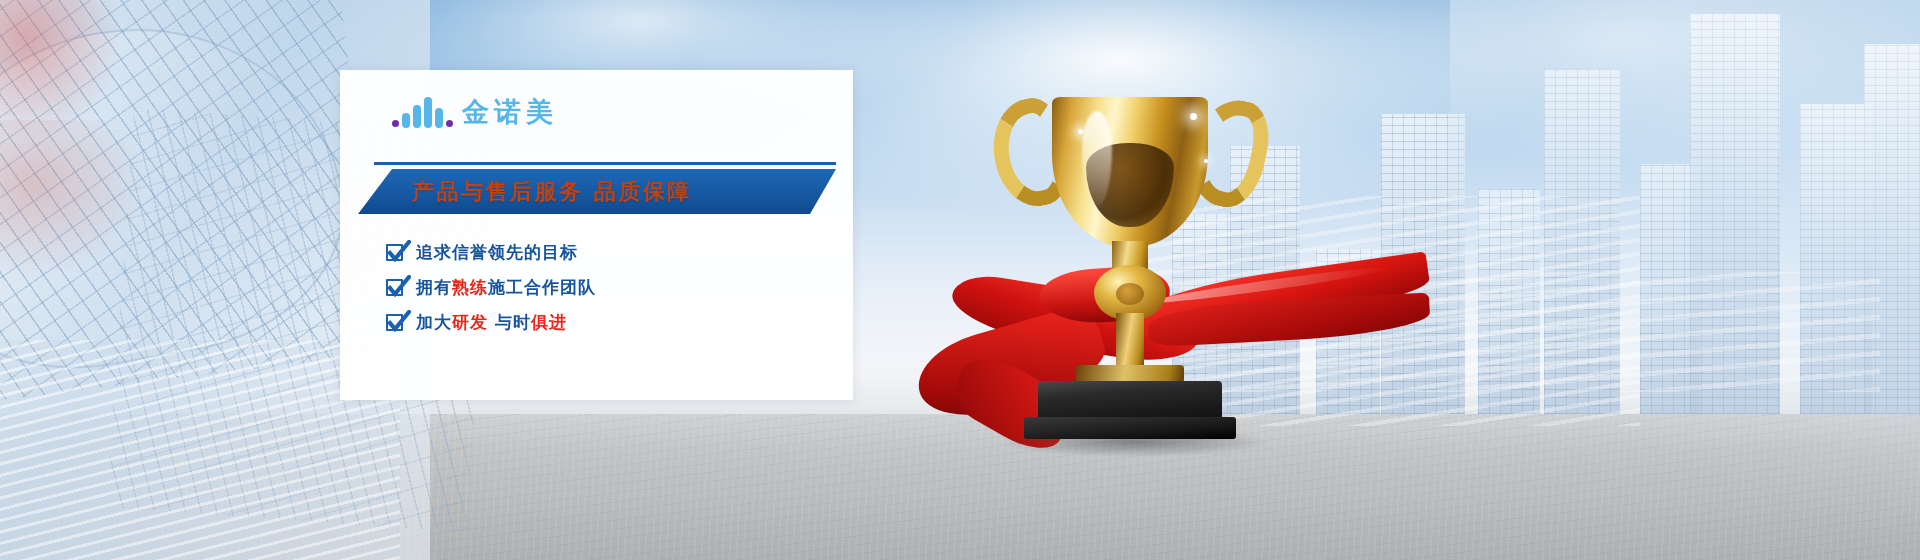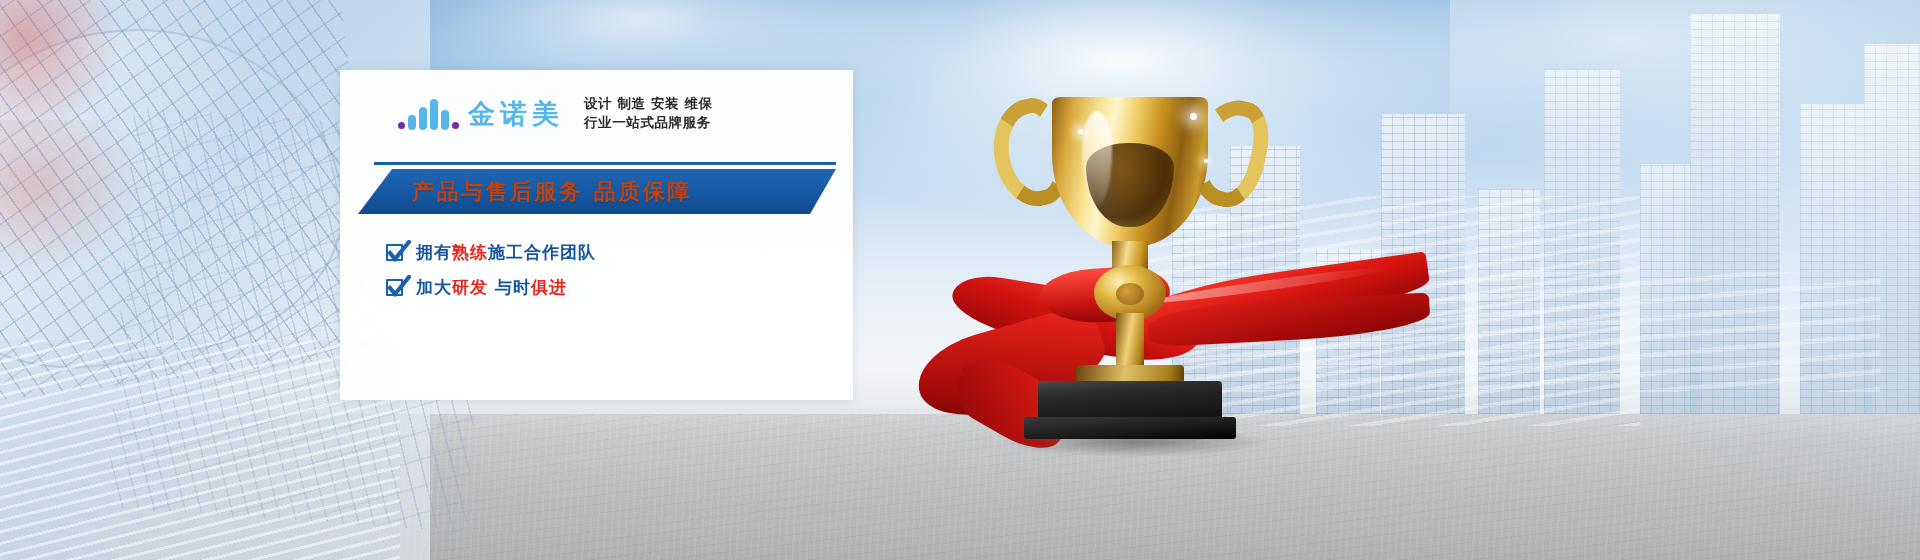--- a/index.html
+++ b/index.html
@@ -243,21 +243,21 @@
   }
 
   
   .card{
     position:absolute; left:340px; top:70px; width:513px; height:330px;
     background:rgba(255,255,255,.96);
     box-shadow:0 1px 10px rgba(60,80,110,.13);
   }
 
   
-  .logo-row{ position:absolute; left:58px; top:24px; display:flex; align-items:center; }
+  .logo-row{ position:absolute; left:52px; top:24px; display:flex; align-items:center; }
   .mark{ display:flex; align-items:flex-end; height:34px; gap:3px; }
   .mark .dot{ width:7px; height:7px; border-radius:50%; background:#6f2da8; margin-bottom:1px; }
   .mark .bar{ width:8px; border-radius:4px; background:#56b6e8; }
   .b1{ height:15px; } .b2{ height:23px; } .b3{ height:31px; } .b4{ height:20px; }
   .brand{
     margin-left:9px; font-size:27px; font-weight:700; color:#56b6e8;
     letter-spacing:5px; line-height:1;
     font-family:"DejaVu Sans","Liberation Sans",sans-serif;
   }
   .tagline{
@@ -369,34 +369,38 @@
     <div class="logo-row">
       <div class="mark">
         <span class="dot"></span>
         <span class="bar b1"></span>
         <span class="bar b2"></span>
         <span class="bar b3"></span>
         <span class="bar b4"></span>
         <span class="dot"></span>
       </div>
       <div class="brand">金诺美</div>
-      <div class="tagline">
-        <div>设计 制造 安装 维保</div>
-        <div>行业一站式品牌服务</div>
-      </div>
     </div>
 
     <div class="bar-wrap">
       <div class="bar-line"></div>
       <div class="bar-main"></div>
       <div class="bar-text">产品与售后服务  品质保障</div>
     </div>
 
     <div class="list">
 
+    <div class="li">
+          <span class="chk">
+            <svg viewBox="0 0 24 24" aria-hidden="true">
+              <path d="M3 13 L8 19 L22 2" fill="none" stroke="#1a5fb0" stroke-width="4.2" stroke-linecap="square" stroke-linejoin="miter"></path>
+            </svg>
+          </span>
+          <span class="li-txt"><span>追求信誉领先的目标</span></span>
+        </div>
         <div class="li">
           <span class="chk">
             <svg viewBox="0 0 24 24" aria-hidden="true">
               <path d="M3 13 L8 19 L22 2" fill="none" stroke="#1a5fb0" stroke-width="4.2" stroke-linecap="square" stroke-linejoin="miter"></path>
             </svg>
           </span>
           <span class="li-txt"><span>拥有</span><span class="hot">熟练</span><span>施工合作团队</span></span>
         </div>
         <div class="li">
           <span class="chk">

